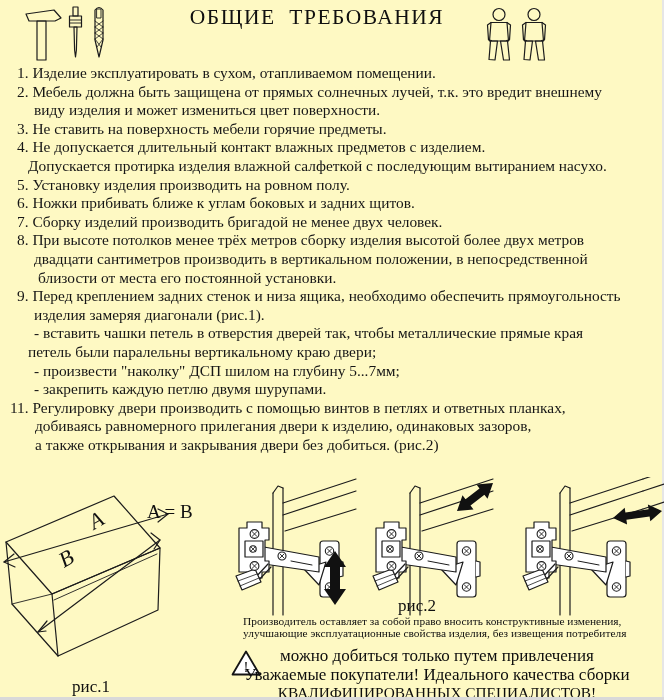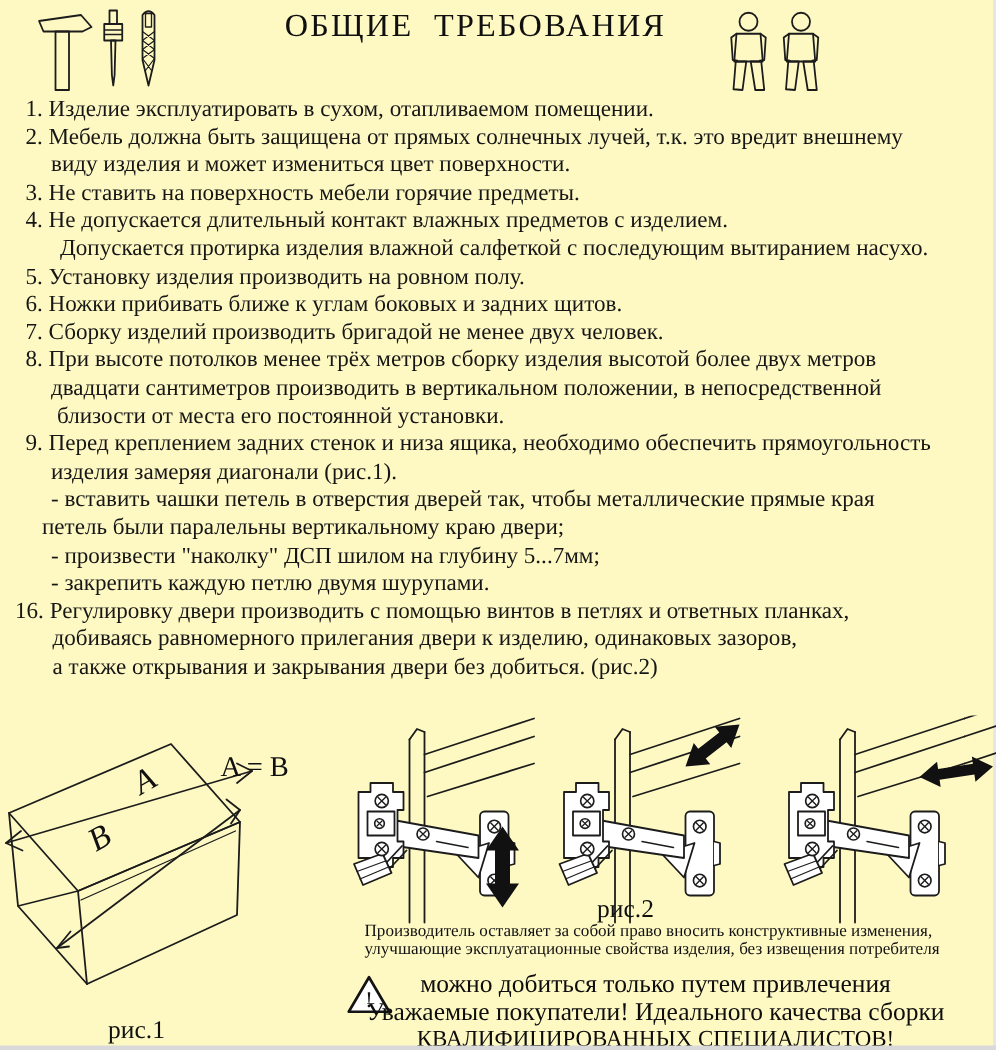--- a/index.html
+++ b/index.html
@@ -12,21 +12,21 @@
   #page::after{content:"";position:absolute;left:0;right:0;bottom:0;height:3px;background:#d9d9d9;}
   #page::before{content:"";position:absolute;top:0;bottom:0;right:0;width:2px;background:#e6e6e6;}
 
   .abs{position:absolute;}
   #title{
     top:5px;left:317px;transform:translateX(-50%);
     font-size:21.5px;letter-spacing:1.5px;white-space:pre;color:#101010;
   }
   #list{top:64px;left:0;width:592px;}
   .ln{white-space:nowrap;height:18.6px;line-height:18.6px;font-size:15.4px;overflow:visible;}
-  .pl10{padding-left:10px}.pl17{padding-left:17px}.pl30{padding-left:40px}
+  .pl10{padding-left:10px}.pl17{padding-left:17px}.pl30{padding-left:28px}
   .pl34{padding-left:34px}.pl35{padding-left:35px}.pl38{padding-left:38px}.pl46{padding-left:28px}
 
   svg{display:block}
   .lineart{stroke:#1c1c1c;fill:none;stroke-width:1.2;stroke-linejoin:round;stroke-linecap:round;}
 
   #eq-label{top:501px;left:147px;font-size:19px;color:#101010;}
   .fig-caption{font-size:17px;color:#101010;text-align:center;}
   #fig1-caption{top:637px;left:58px;width:66px;margin-top:40px;}
   #fig2-caption{top:596px;left:384px;width:66px;}
 
@@ -156,21 +156,21 @@
     <div class="ln pl17">7. Сборку изделий производить бригадой не менее двух человек.</div>
     <div class="ln pl17">8. При высоте потолков менее трёх метров сборку изделия высотой более двух метров</div>
     <div class="ln pl34">двадцати сантиметров производить в вертикальном положении, в непосредственной</div>
     <div class="ln pl38">близости от места его постоянной установки.</div>
     <div class="ln pl17">9. Перед креплением задних стенок и низа ящика, необходимо обеспечить прямоугольность</div>
     <div class="ln pl34">изделия замеряя диагонали (рис.1).</div>
     <div class="ln pl34">- вставить чашки петель в отверстия дверей так, чтобы металлические прямые края</div>
     <div class="ln pl46">петель были паралельны вертикальному краю двери;</div>
     <div class="ln pl34">- произвести "наколку" ДСП шилом на глубину 5...7мм;</div>
     <div class="ln pl34">- закрепить каждую петлю двумя шурупами.</div>
-    <div class="ln pl10">16. Регулировку двери производить с помощью винтов в петлях и ответных планках,</div>
+    <div class="ln pl10">11. Регулировку двери производить с помощью винтов в петлях и ответных планках,</div>
     <div class="ln pl35">добиваясь равномерного прилегания двери к изделию, одинаковых зазоров,</div>
     <div class="ln pl35">а также открывания и закрывания двери без добиться. (рис.2)</div>
   </div>
 
   <svg class="abs" style="top:490px;left:2px" width="172" height="172" viewBox="0 0 172 172">
     <g class="lineart">
       <path d="M4,52 L112,6 L158,58 L50,104 Z"></path>
       <path d="M50,104 L158,58 L156,120 L56,166 Z"></path>
       <path d="M52,110 L155,64" stroke-width="0.9"></path>
       <path d="M4,52 L10,114 L56,166"></path>

